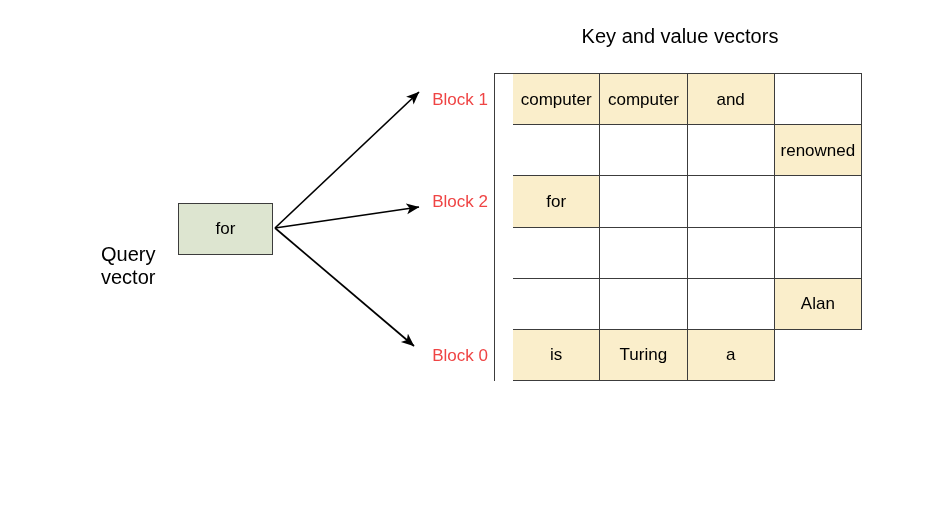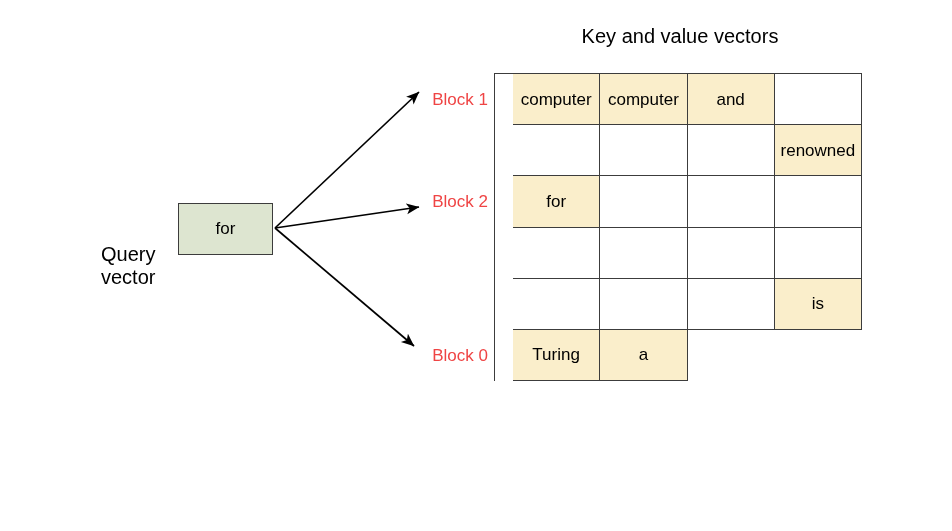--- a/index.html
+++ b/index.html
@@ -168,18 +168,19 @@
       <div class="kv-cell"></div>
       <div class="kv-cell"></div>
       <div class="kv-cell"></div>
       <div class="kv-cell"></div>
       <div class="kv-cell"></div>
       <div class="kv-cell"></div>
       <div class="kv-cell"></div>
       <div class="kv-cell"></div>
       <div class="kv-cell"></div>
       <div class="kv-cell"></div>
+      <div class="kv-cell filled" style="background: rgb(250, 238, 203);">Alan</div>
       <div class="kv-cell filled" style="background: rgb(250, 238, 203);">is</div>
       <div class="kv-cell filled" style="background: rgb(250, 238, 203);">Turing</div>
       <div class="kv-cell filled" style="background: rgb(250, 238, 203);">a</div>
     </div>
 
 </div>
 
 </body></html>

